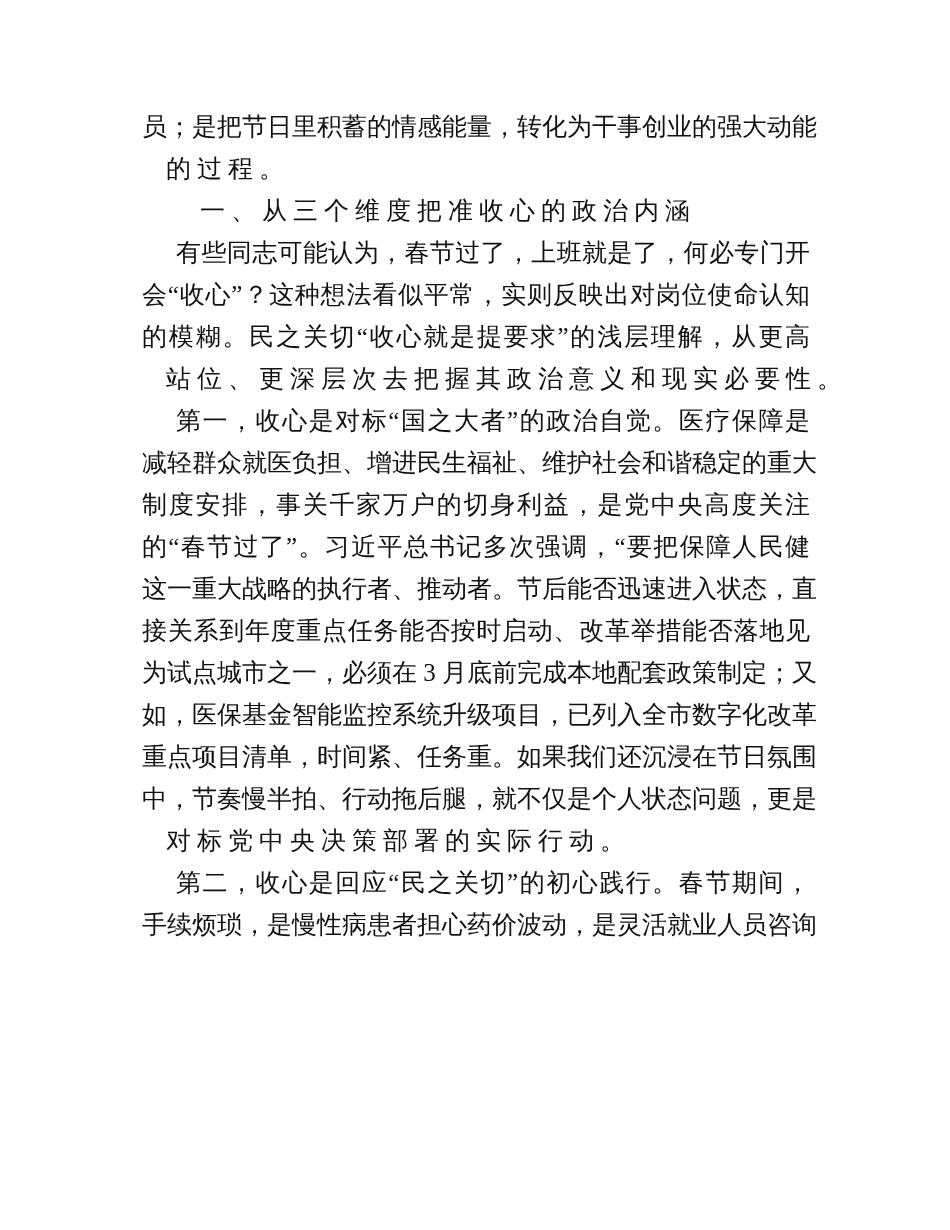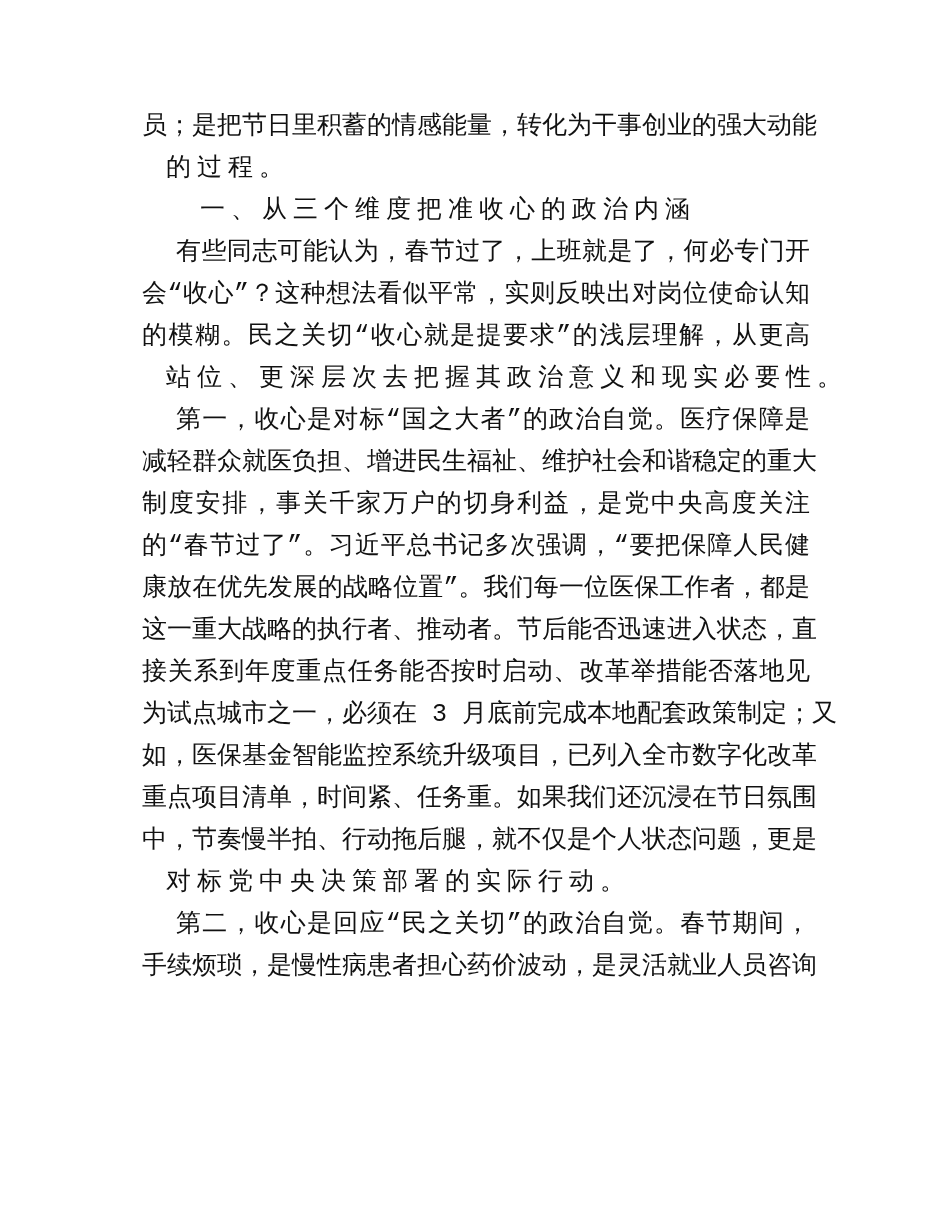--- a/index.html
+++ b/index.html
@@ -12,21 +12,21 @@
       height: 1230px;
       position: relative;
       overflow: hidden;
     }
     .page {
       position: absolute;
       left: 142px;
       top: 106px;
       width: 668px;
       color: #111111;
-      font-family: Liberation Mono, monospace;
+      font-family: Liberation Serif, serif;
       font-size: 25px;
       line-height: 42px;
     }
     .line {
       display: block;
       height: 42px;
       white-space: nowrap;
       text-align: justify;
       text-align-last: justify;
       letter-spacing: 0px;
@@ -48,23 +48,22 @@
   <div class="line last">的过程。</div>
   <div class="line last indent">一、从三个维度把准收心的政治内涵</div>
   <div class="line indent">有些同志可能认为，春节过了，上班就是了，何必专门开</div>
   <div class="line">会“收心”？这种想法看似平常，实则反映出对岗位使命认知</div>
   <div class="line">的模糊。民之关切“收心就是提要求”的浅层理解，从更高</div>
   <div class="line last">站位、更深层次去把握其政治意义和现实必要性。</div>
   <div class="line indent">第一，收心是对标“国之大者”的政治自觉。医疗保障是</div>
   <div class="line">减轻群众就医负担、增进民生福祉、维护社会和谐稳定的重大</div>
   <div class="line">制度安排，事关千家万户的切身利益，是党中央高度关注</div>
   <div class="line">的“春节过了”。习近平总书记多次强调，“要把保障人民健</div>
-  <div class="line">康放在优先发展的战略位置”。我们每一位医保工作者，都是</div>
   <div class="line">这一重大战略的执行者、推动者。节后能否迅速进入状态，直</div>
   <div class="line">接关系到年度重点任务能否按时启动、改革举措能否落地见</div>
   <div class="line">为试点城市之一，必须在 3 月底前完成本地配套政策制定；又</div>
   <div class="line">如，医保基金智能监控系统升级项目，已列入全市数字化改革</div>
   <div class="line">重点项目清单，时间紧、任务重。如果我们还沉浸在节日氛围</div>
   <div class="line">中，节奏慢半拍、行动拖后腿，就不仅是个人状态问题，更是</div>
   <div class="line last">对标党中央决策部署的实际行动。</div>
-  <div class="line indent">第二，收心是回应“民之关切”的政治自觉。春节期间，</div>
+  <div class="line indent">第二，收心是回应“民之关切”的初心践行。春节期间，</div>
   <div class="line">手续烦琐，是慢性病患者担心药价波动，是灵活就业人员咨询</div>
 </div>
 
 </body></html>

